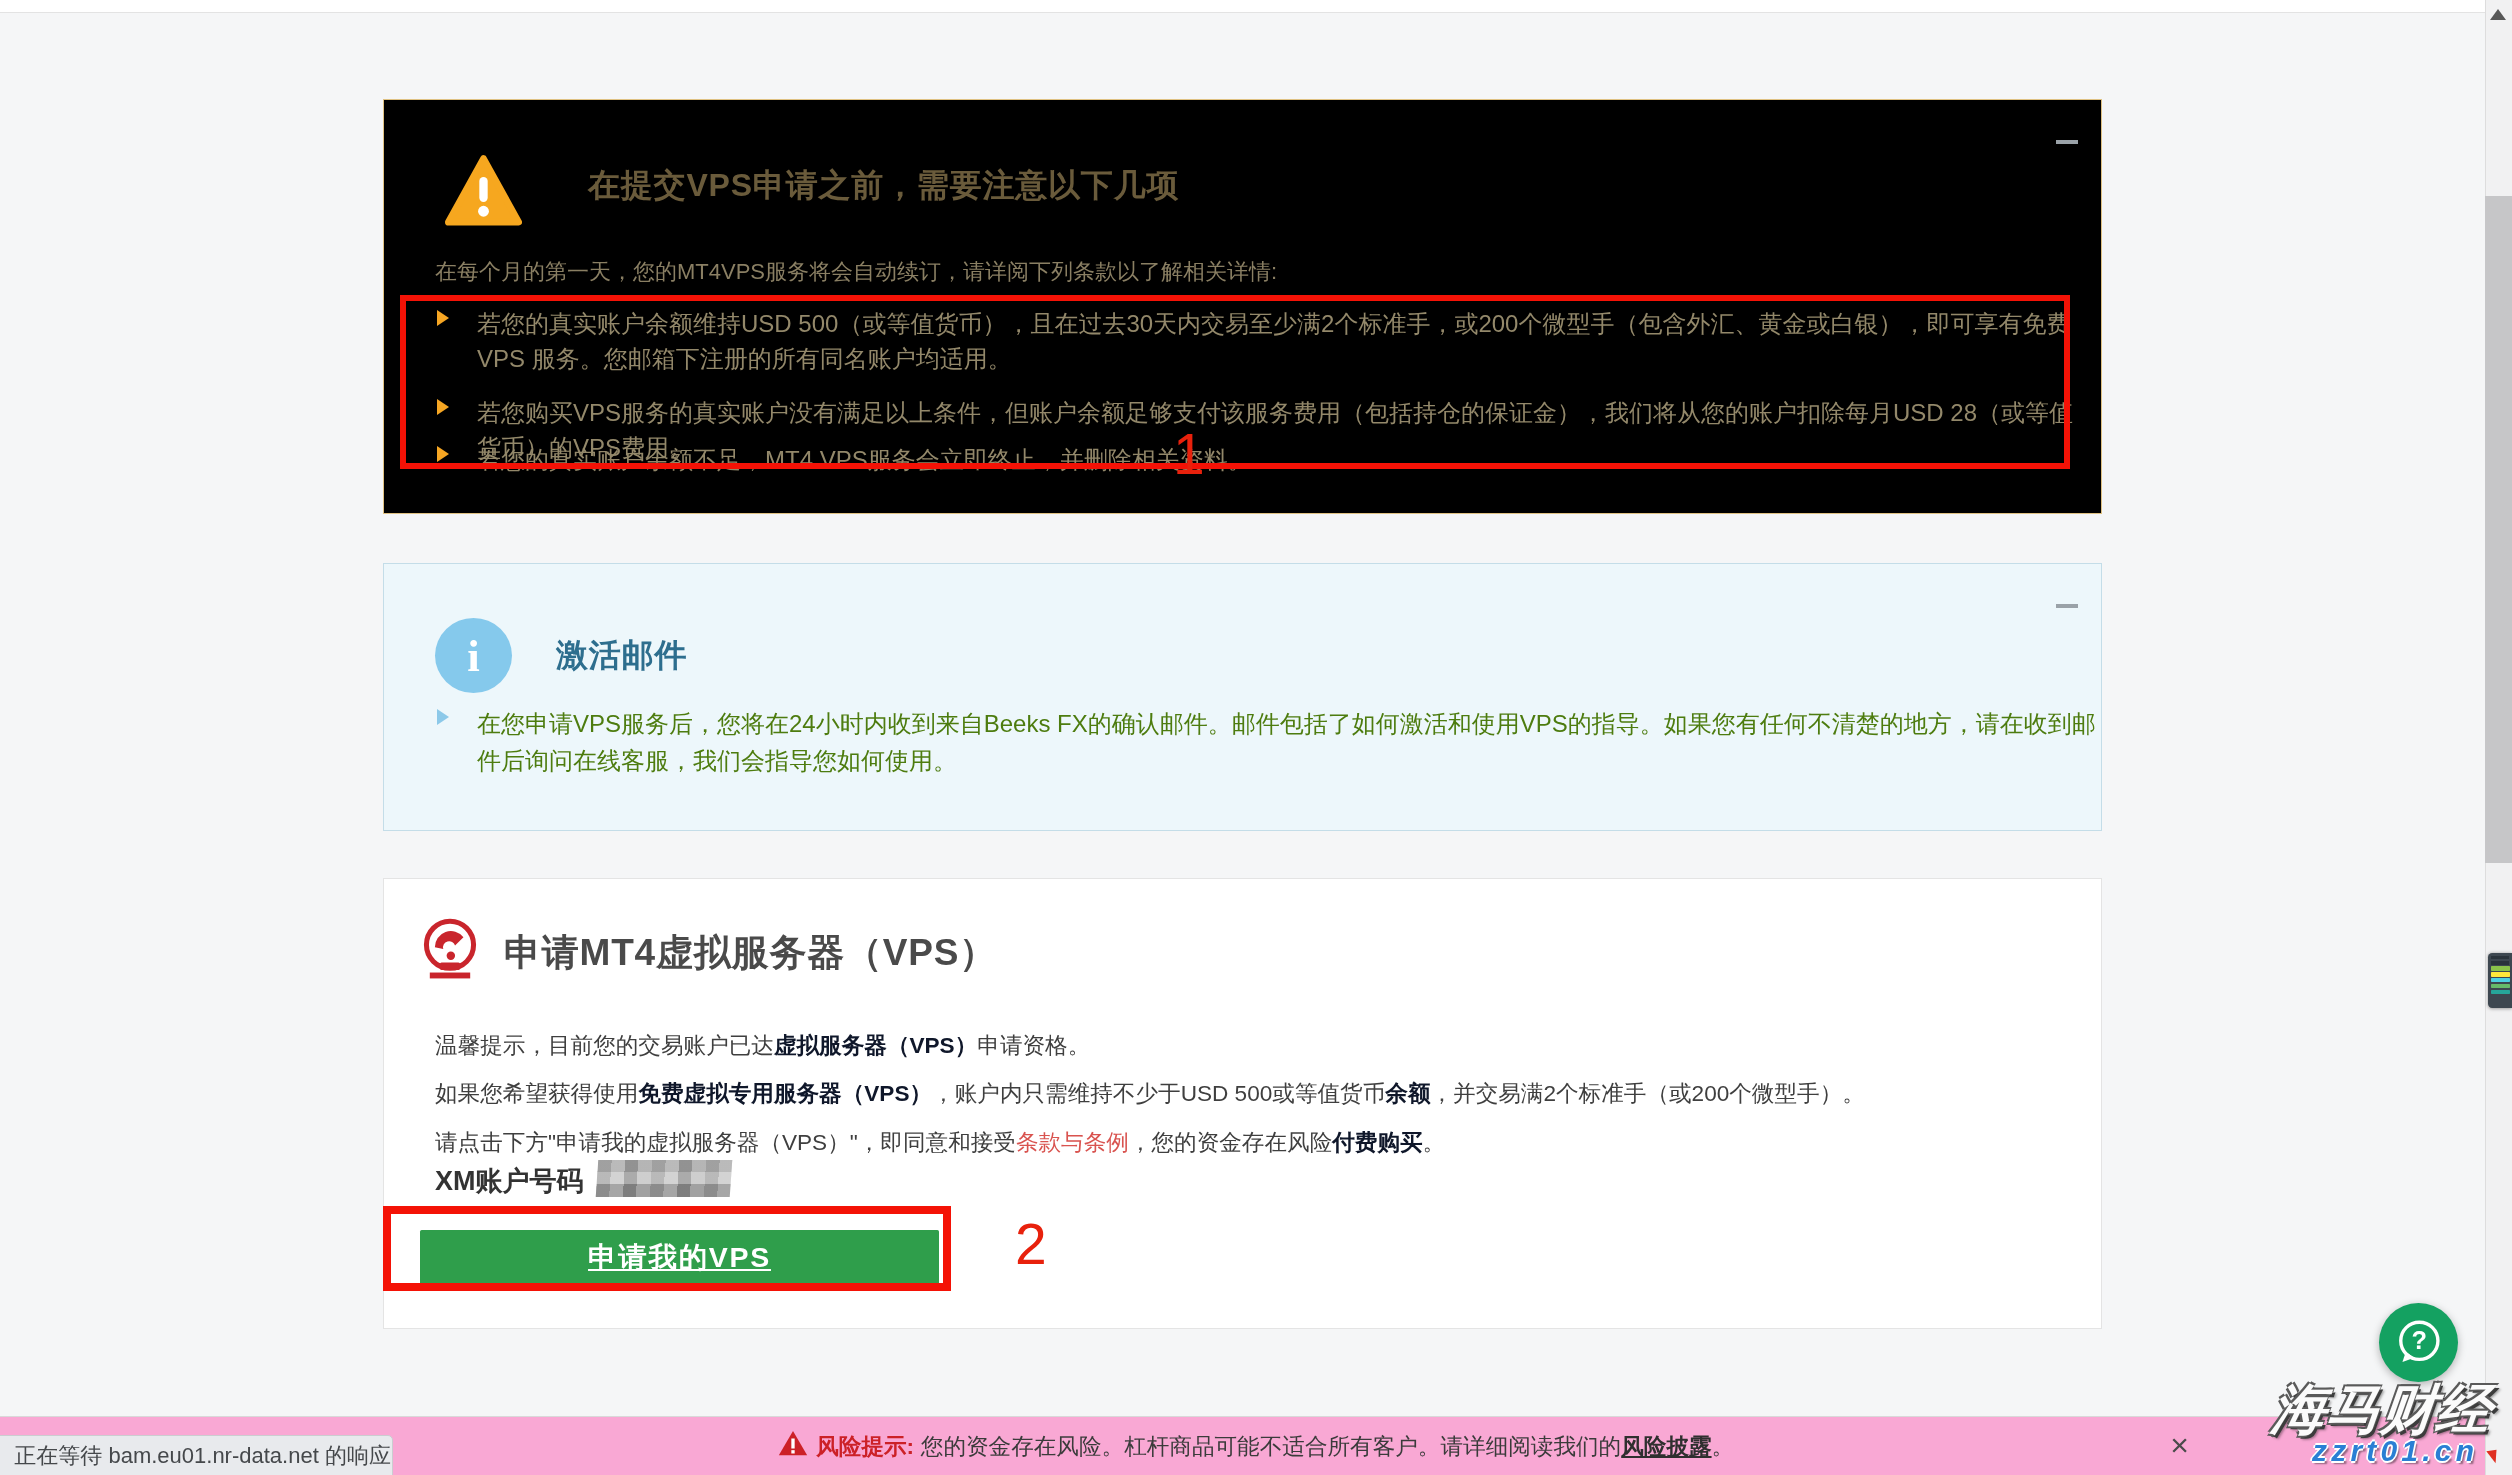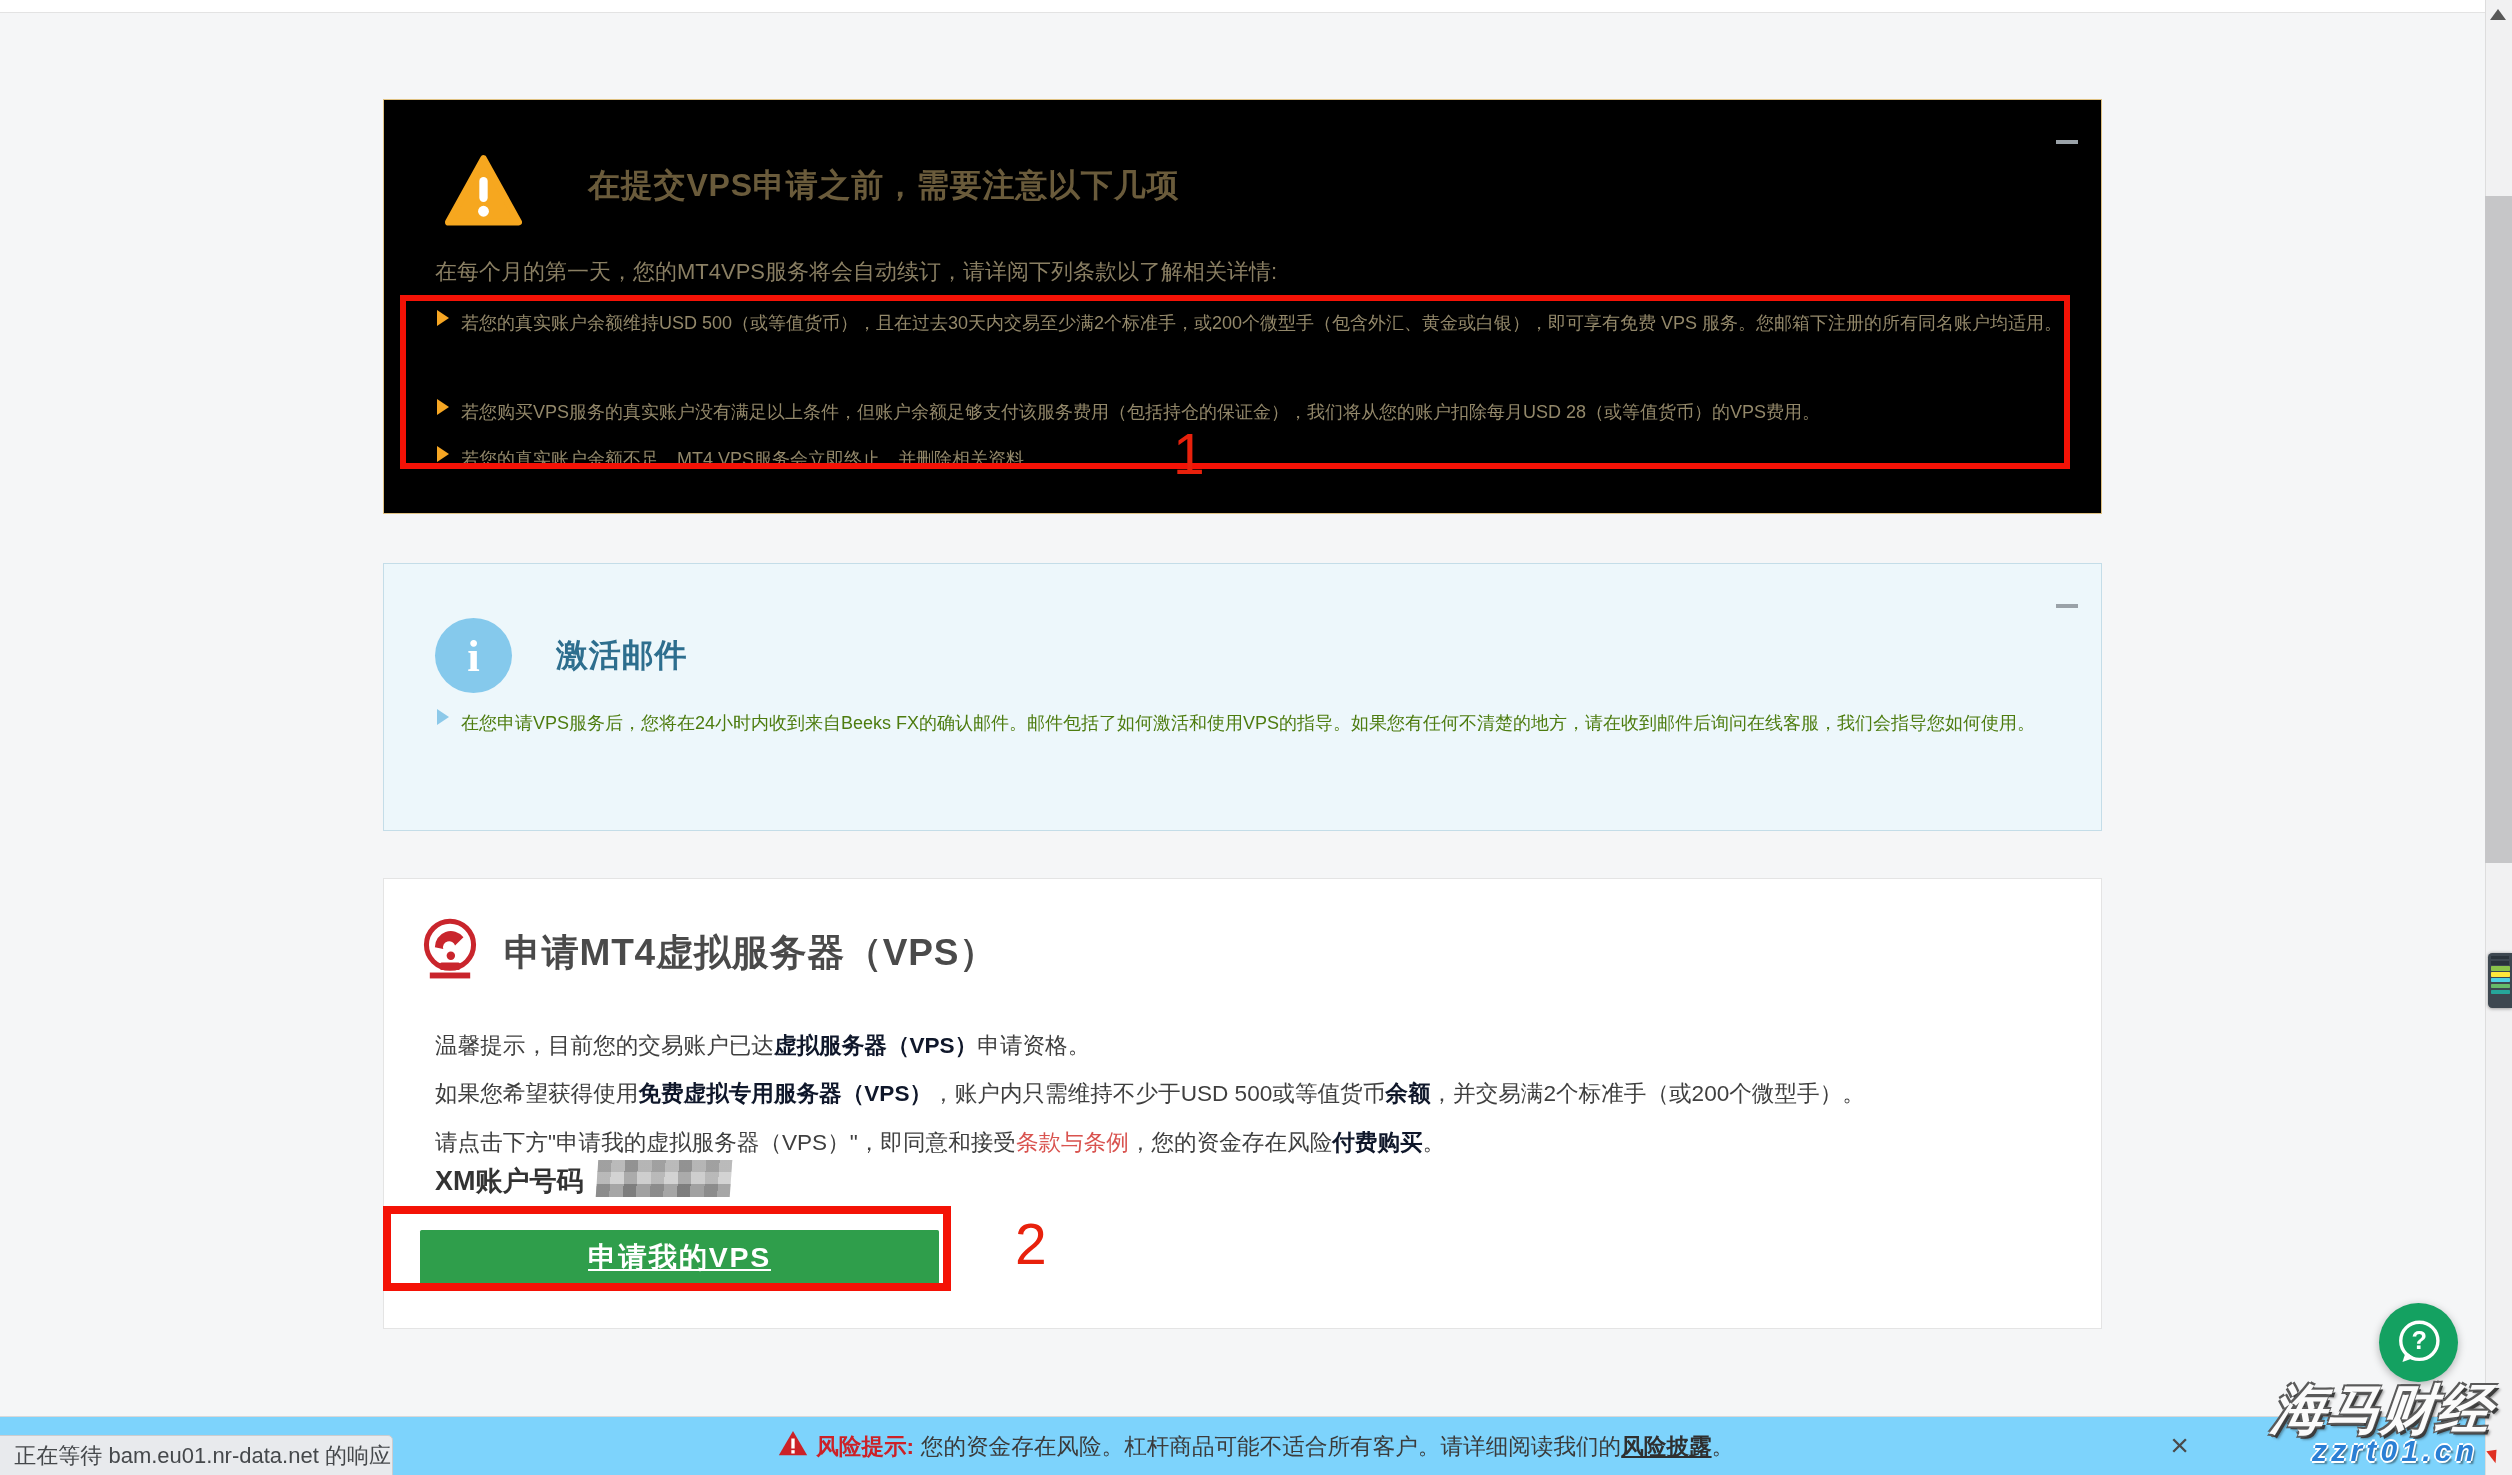--- a/index.html
+++ b/index.html
@@ -28,21 +28,21 @@
   .warn-triangle { left:61px; top:55px; }
   .warn-title { left:204px; top:64px; font-size:32px; font-weight:bold; color:#6a5b3b; letter-spacing:0.8px; }
   .warn-intro { left:51px; top:157px; font-size:22px; color:#8a7f63; }
   .bullet-row { position:absolute; display:flex; }
   .bullet-arrow {
     width:0; height:0; margin-top:4.2px; flex:0 0 auto;
     border-left:12.6px solid #f6a623;
     border-top:8.4px solid transparent;
     border-bottom:8.4px solid transparent;
   }
-  .bullet-text { margin-left:12px; font-size:18px; line-height:35px; color:#93886a; }
+  .bullet-text { margin-left:28px; font-size:24px; line-height:35px; color:#93886a; }
   .b1 { left:53px; top:206px; } .b1 .bullet-text { width:1602px; }
   .b2 { left:53px; top:295px; } .b2 .bullet-text { width:1602px; }
   .b3 { left:53px; top:342px; } .b3 .bullet-text { width:1602px; }
 
   
   .panel-info { top:563px; height:268px; background:#edf7fb; border:0.8px solid #c4dde8; }
   .info-circle {
     position:absolute; left:51px; top:54px; width:77px; height:75px; border-radius:50%;
     background:#85c9ec; display:flex; align-items:center; justify-content:center;
     color:#ffffff; font-family:"Liberation Serif", serif; font-weight:bold; font-size:45px;
@@ -80,21 +80,21 @@
   .anno-box { border-style:solid; border-color:#f41206; pointer-events:none; }
   .anno-box-1 { left:400px; top:295px; width:1670px; height:174px; border-width:6.7px; }
   .anno-box-2 { left:383px; top:1206px; width:568px; height:85px; border-width:8.4px; }
   .anno-num { color:#e8210c; font-size:57px; line-height:1; pointer-events:none; }
   .anno-num-1 { left:1173px; top:426px; }
   .anno-num-2 { left:1015px; top:1216px; }
 
   
   .risk-bar {
     left:0; top:1416px; width:2512px; height:59px;
-    background:#7dd3fc; border-top:0.8px solid #d9d9d9;
+    background:#f9a8d4; border-top:0.8px solid #d9d9d9;
     display:flex; align-items:center; justify-content:center;
   }
   .risk-inner { display:flex; align-items:center; font-size:22.6px; color:#3b3b3b; }
   .risk-tri { margin-right:8.4px; }
   .risk-label { color:#cc2127; font-weight:bold; margin-right:6.7px; }
   .risk-link { font-weight:bold; text-decoration:underline; cursor:pointer; color:#2f2f2f; }
   .risk-close { position:absolute; left:2160px; top:1426px; width:39px; height:39px; font-size:32px; color:#4a4a4a; cursor:pointer; text-align:center; line-height:39px; }
 
   
   .status-tip {

